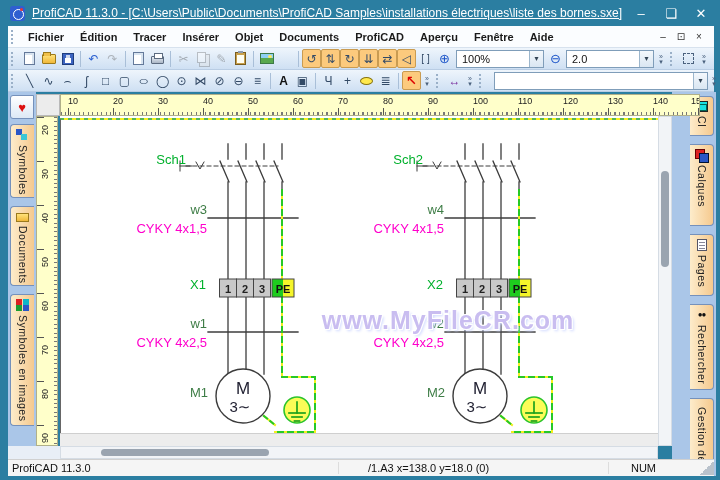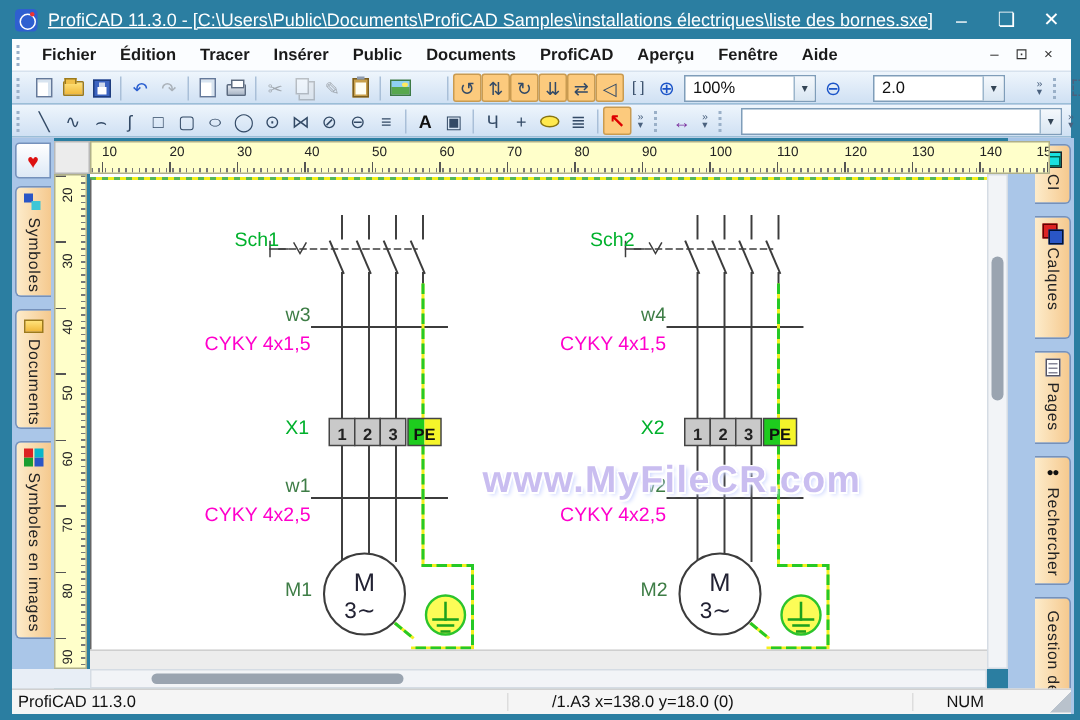--- a/index.html
+++ b/index.html
@@ -27,21 +27,21 @@
   .tb1{top:48px;}
   .tb2{top:70px;}
   .tbtn{min-width:19px;height:19px;display:flex;align-items:center;justify-content:center;font-size:12px;color:#334a66;flex:none;border:1px solid transparent;border-radius:2px;}
   .sep{width:1px;height:16px;background:#a9bfd8;margin:0 3px;flex:none;}
   .dis{opacity:.4;filter:grayscale(1);}
   .hl{background:#fcca7d;border:1px solid #c99b51;}
   .chev{width:12px;height:19px;display:flex;flex-direction:column;align-items:center;justify-content:center;font-size:7px;color:#4a617e;line-height:5px;flex:none;}
   .combo{height:18px;background:#fff;border:1px solid #7f9db9;display:flex;align-items:center;font-size:11px;color:#111;padding-left:5px;flex:none;}
   .combo .arrow{margin-left:auto;width:14px;height:100%;display:flex;align-items:center;justify-content:center;font-size:8px;color:#345;background:linear-gradient(#f4f8fc,#d9e6f2);border-left:1px solid #9cb6cc;}
   .c100{width:88px;margin:0 2px;}
-  .c20{width:88px;margin:0 17px;}
+  .c20{width:88px;margin:0 1px;}
   .cfind{width:214px;margin-left:6px;}
   
   .sh{display:inline-block;position:relative;flex:none;}
   .sh-page{width:11px;height:13px;background:#fff;border:1px solid #64799a;box-shadow:inset -2px 2px 0 #d8e4f0;}
   .sh-folder{width:14px;height:10px;background:linear-gradient(#ffe27a,#f0b83a);border:1px solid #9c7a1c;border-radius:1px;}
   .sh-folder::before{content:"";position:absolute;left:0;top:-3px;width:6px;height:3px;background:#f0c04a;border:1px solid #9c7a1c;border-bottom:none;}
   .sh-floppy{width:12px;height:12px;background:#3b63c0;border:1px solid #1e3d7e;}
   .sh-floppy::before{content:"";position:absolute;left:2px;bottom:1px;width:6px;height:5px;background:#fff;}
   .sh-floppy::after{content:"";position:absolute;left:3px;top:1px;width:4px;height:3px;background:#cfd9ec;}
   .sh-printer{width:13px;height:8px;background:linear-gradient(#e8edf4,#aab6c6);border:1px solid #5c6b80;border-radius:1px;margin-top:3px;}
@@ -124,21 +124,21 @@
       <span class="wbtn">✕</span>
     </span>
   </div>
 
   <div class="menubar">
     <span class="grip"></span>
     <span class="menuitem">Fichier</span>
     <span class="menuitem">Édition</span>
     <span class="menuitem">Tracer</span>
     <span class="menuitem">Insérer</span>
-    <span class="menuitem">Public</span>
+    <span class="menuitem">Objet</span>
     <span class="menuitem">Documents</span>
     <span class="menuitem">ProfiCAD</span>
     <span class="menuitem">Aperçu</span>
     <span class="menuitem">Fenêtre</span>
     <span class="menuitem">Aide</span>
     <span class="mdibtns">
       <span class="mdibtn">‒</span>
       <span class="mdibtn">⊡</span>
       <span class="mdibtn">×</span>
     </span>

